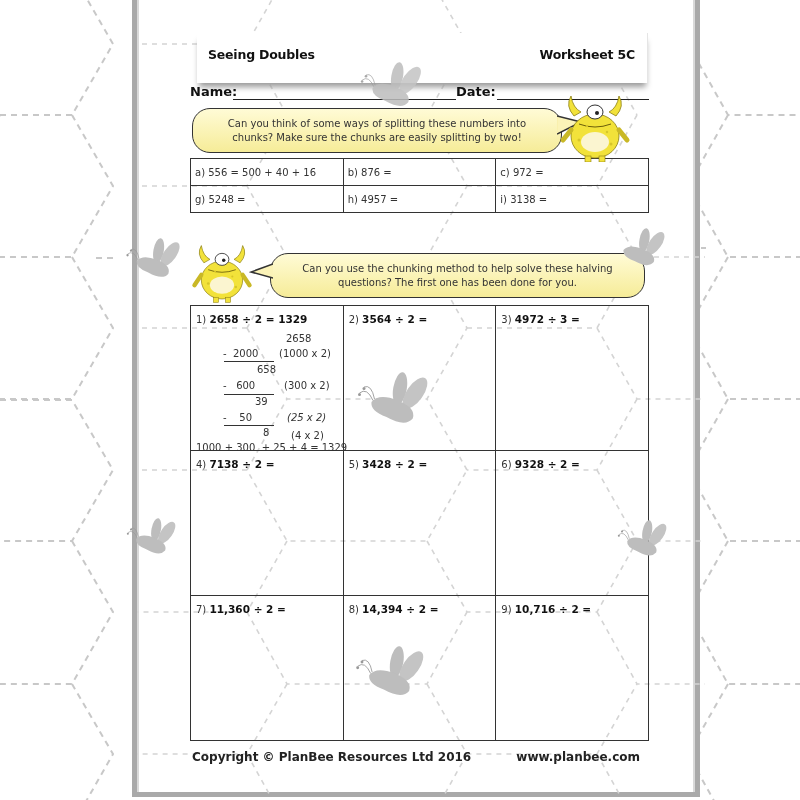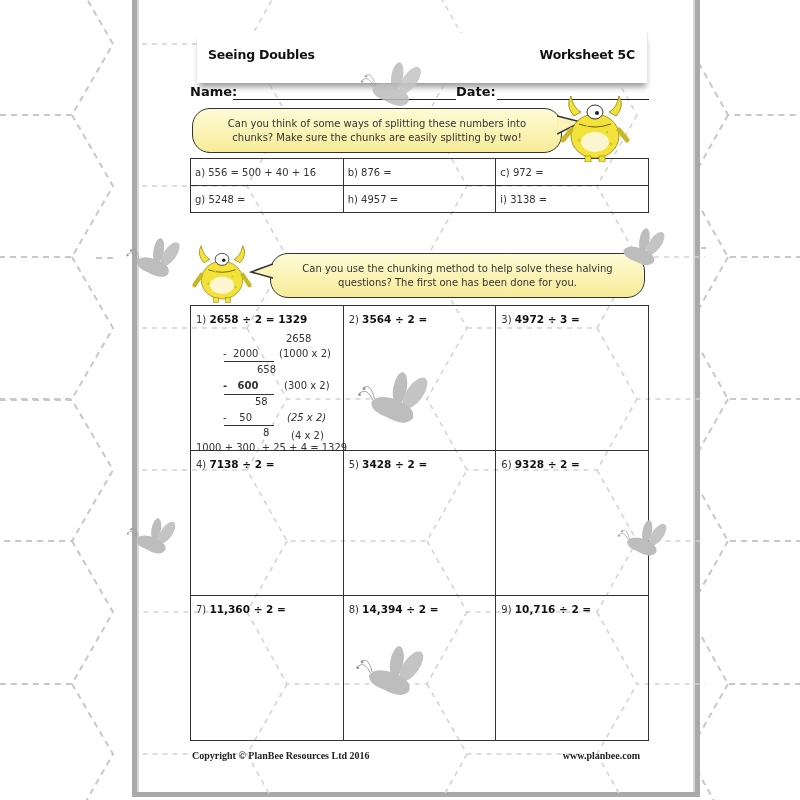--- a/index.html
+++ b/index.html
@@ -63,21 +63,21 @@
     .halving-table td {
       border: 1.5px solid #333; height: 144px; padding: 0; width: 153px;
       vertical-align: top; position: relative;
     }
     .q-label { position: absolute; left: 5px; top: 7px; font-size: 10px; color: #333; white-space: nowrap; }
     .q-label b { font-weight: bold; color: #111; font-size: 10.5px; }
     .work { position: absolute; left: 0; top: 22px; width: 153px; height: 122px; font-size: 10px; color: #333; }
     .work span { position: absolute; white-space: nowrap; }
     .work .ul { position: absolute; border-bottom: 1px solid #333; }
     .footer-left, .footer-right {
-      position: absolute; top: 750px; font-size: 10px; font-weight: bold; color: #222; font-family: Liberation Serif, serif;
+      position: absolute; top: 750px; font-size: 12px; font-weight: bold; color: #222;
     }
     .footer-left { left: 55px; }
     .footer-right { right: 55px; }
     .monster, .bee { position: absolute; z-index: 3; }
   </style>
 </head>
 <body>
 
 <svg class="bg-hex" viewBox="0 0 800 800">
   <g stroke="#c8c8c8" stroke-width="2" stroke-dasharray="6,5" fill="none">
@@ -222,24 +222,24 @@
     <tbody>
         <tr>
       <td>
         <span class="q-label"><span>1)</span> <b>2658 ÷ 2 = 1329</b></span>
         <div class="work">
           <span style="left:52px; top:5px;margin-left:43px;">2658</span>
           <span style="left:32px; top:20px; white-space:pre;">-  2000</span>
           <span style="left:88px; top:20px;">(1000 x 2)</span>
           <div class="ul" style="left:33px; top:33px; width:50px;"></div>
           <span style="left:58px; top:36px;margin-left:8px;">658</span>
-          <span style="left:32px; top:52px; white-space:pre;font-weight:bold;">-   600</span>
+          <span style="left:32px; top:52px; white-space:pre;">-   600</span>
           <span style="left:93px; top:52px;">(300 x 2)</span>
           <div class="ul" style="left:33px; top:66px; width:50px;"></div>
-          <span style="left:64px; top:68px;">58</span>
+          <span style="left:64px; top:68px;">39</span>
           <span style="left:32px; top:84px; white-space:pre;">-    50</span>
           <span style="left:96px; top:84px;font-style:italic;">(25 x 2)</span>
           <div class="ul" style="left:33px; top:97px; width:50px;"></div>
           <span style="left:72px; top:99px;">8</span>
           <span style="left:100px; top:102px;">(4 x 2)</span>
           <span style="left:5px; top:114px; white-space:pre;">1000 + 300  + 25 + 4 = 1329</span>
         </div>
       </td>
       <td>
         <span class="q-label"><span>2)</span> <b>3564 ÷ 2 =</b></span>

